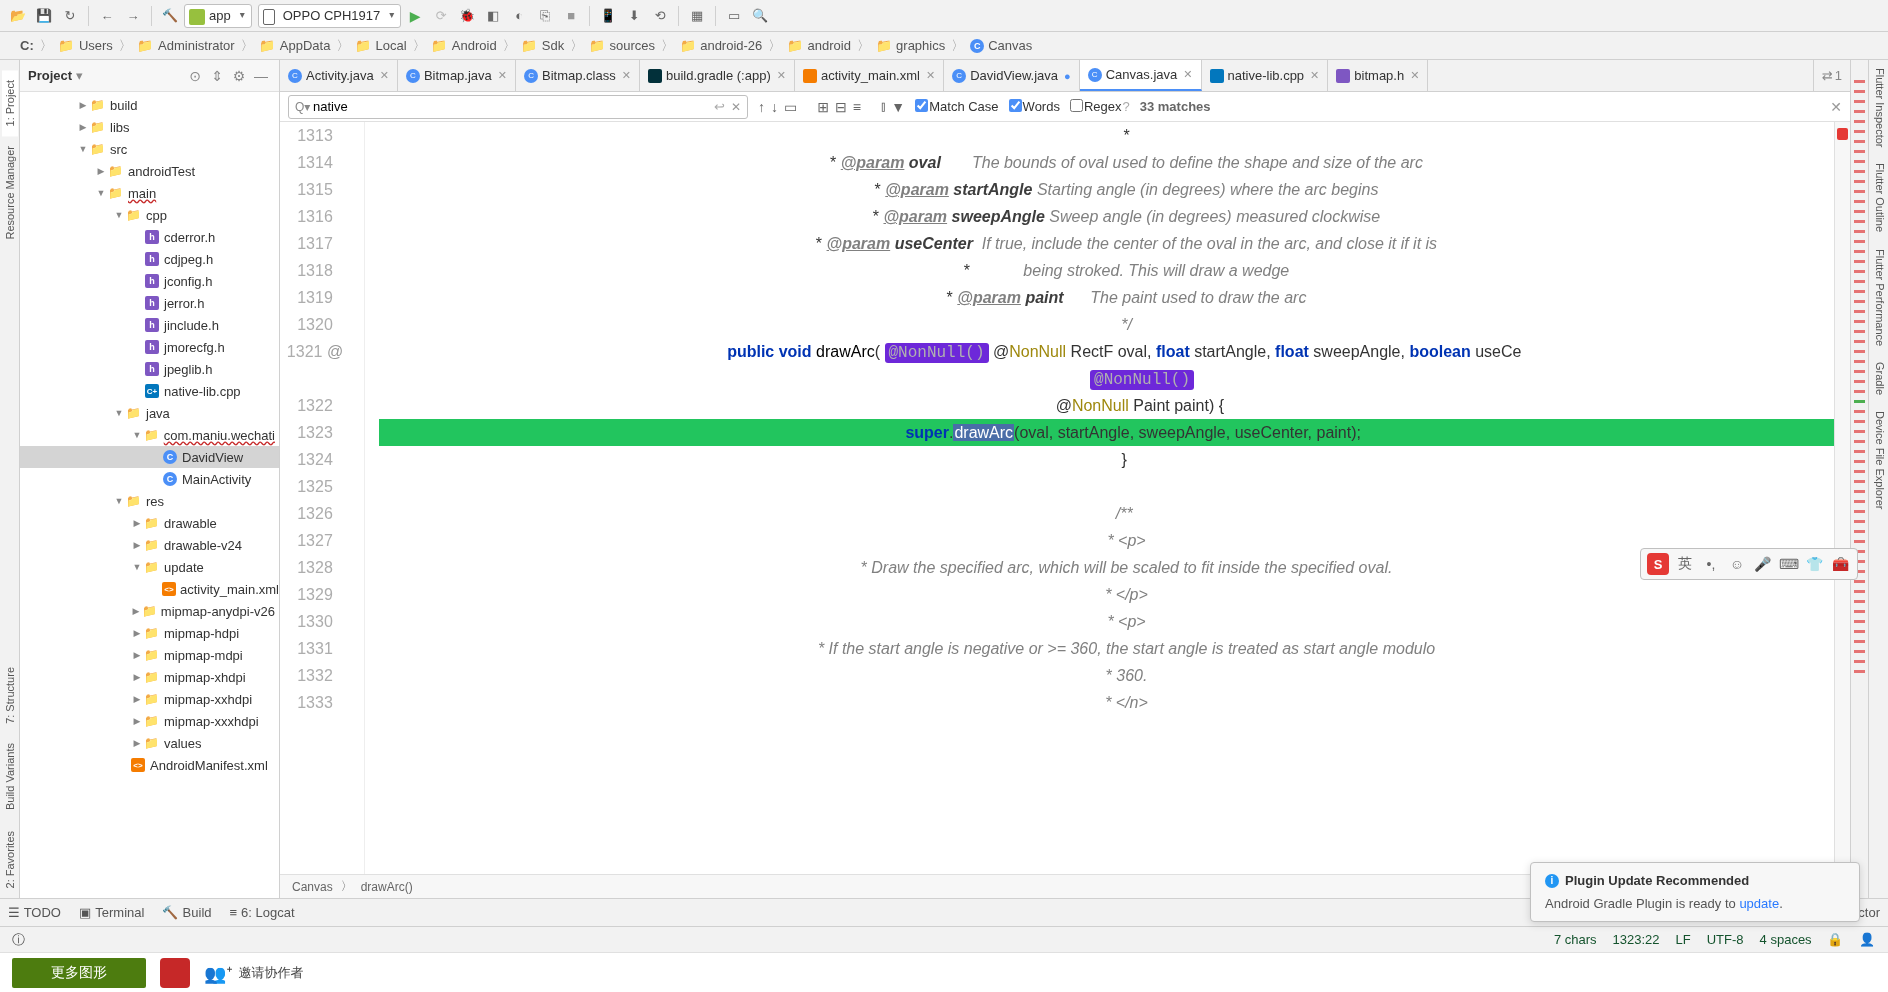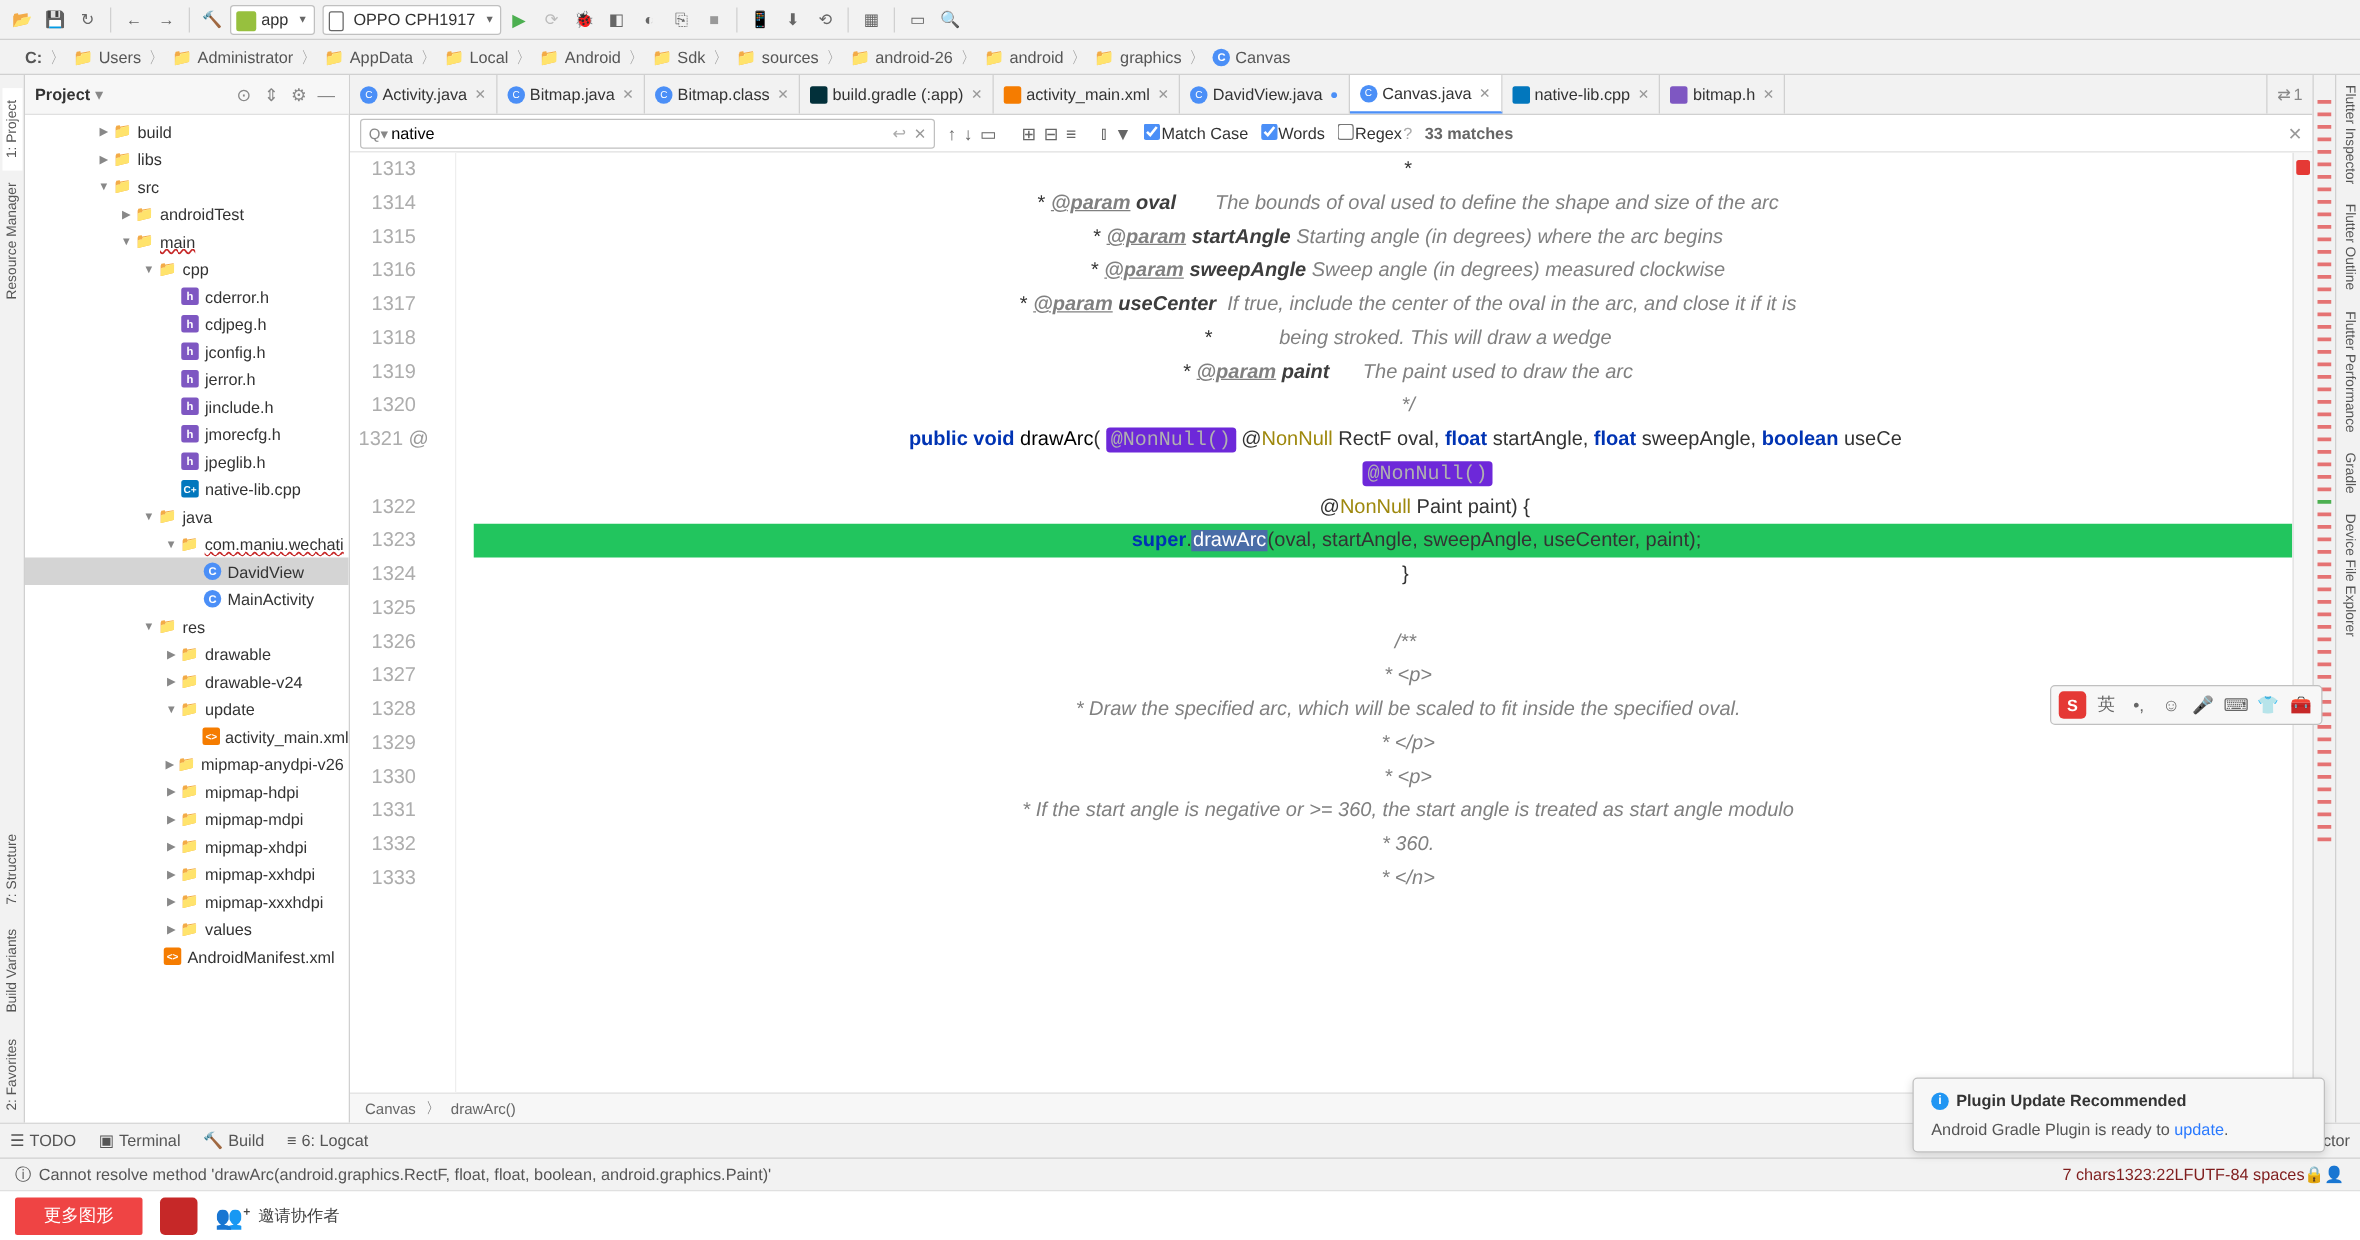--- a/index.html
+++ b/index.html
@@ -106,25 +106,25 @@
 .notif-link { color: #2979ff; cursor: pointer; }
 
 
 .bottom-tabs { height: 28px; display: flex; align-items: center; background: #f2f2f2; border-top: 1px solid #d0d0d0; padding: 0 8px; gap: 18px; }
 .btab { display: flex; align-items: center; gap: 4px; color: #555; cursor: pointer; }
 .btab-right { margin-left: auto; display: flex; gap: 18px; }
 
 
 .status-bar { height: 26px; display: flex; align-items: center; padding: 0 12px; background: #f2f2f2; border-top: 1px solid #d0d0d0; }
 .status-msg { display: flex; align-items: center; gap: 6px; color: #555; }
-.status-right { margin-left: auto; display: flex; color: #7f1d1d; align-items: center; }
+.status-right { margin-left: auto; display: flex; gap: 16px; color: #14532d; align-items: center; }
 
 
 .extra-bar { height: 40px; display: flex; align-items: center; padding: 0 12px; background: #fff; border-top: 1px solid #e0e0e0; gap: 14px; }
-.blue-btn { background: #ef4444; color: #fff; padding: 6px 23px; border-radius: 2px; cursor: pointer; border: none; font-size: 14px; }
+.blue-btn { background: #4d7c0f; color: #fff; padding: 6px 39px; border-radius: 2px; cursor: pointer; border: none; font-size: 14px; }
 .red-box { width: 30px; height: 30px; background: #c62828; border-radius: 4px; }
 .invite { display: flex; align-items: center; gap: 6px; color: #444; }
 .extra-right { margin-left: auto; display: flex; gap: 4px; align-items: center; }
 .grey-btn { background: #eee; padding: 6px 14px; border-radius: 2px; cursor: pointer; }
 .dark-btn { background: #444; color: #fff; padding: 6px 14px; border-radius: 2px; }
 
 
 .ime-bar { position: absolute; right: 30px; top: 548px; background: #f7f7f7; border: 1px solid #c0c0c0; border-radius: 4px; padding: 4px 6px; display: flex; align-items: center; gap: 6px; z-index: 50; }
 .ime-ic { width: 20px; height: 20px; display: flex; align-items: center; justify-content: center; font-size: 14px; color: #666; }
 .ime-s { width: 22px; height: 22px; background: #e53935; border-radius: 4px; color: #fff; display: flex; align-items: center; justify-content: center; font-weight: bold; }
@@ -631,21 +631,20 @@
         <span style="width:14px;height:14px;background:#ffc107;border-radius:50%;display:inline-flex;align-items:center;justify-content:center;font-size:9px;color:#fff">2</span> 
         <span>Event Log</span>
       </div>
     <div class="btab">▦ <span>Layout Inspector</span></div>
   </div>
 </div>
 
 <div class="status-bar">
   <div class="status-msg">
       <span>ⓘ</span>
-      <span>Cannot resolve method 'drawArc(android.graphics.RectF, float, float, boolean, android.graphics.Paint)'</span>
     </div>
   <div class="status-right">
     <span>7 chars</span>
     <span>1323:22</span>
     <span>LF</span>
     <span>UTF-8</span>
     <span>4 spaces</span>
     <span>🔒</span>
     <span>👤</span>
   </div>

